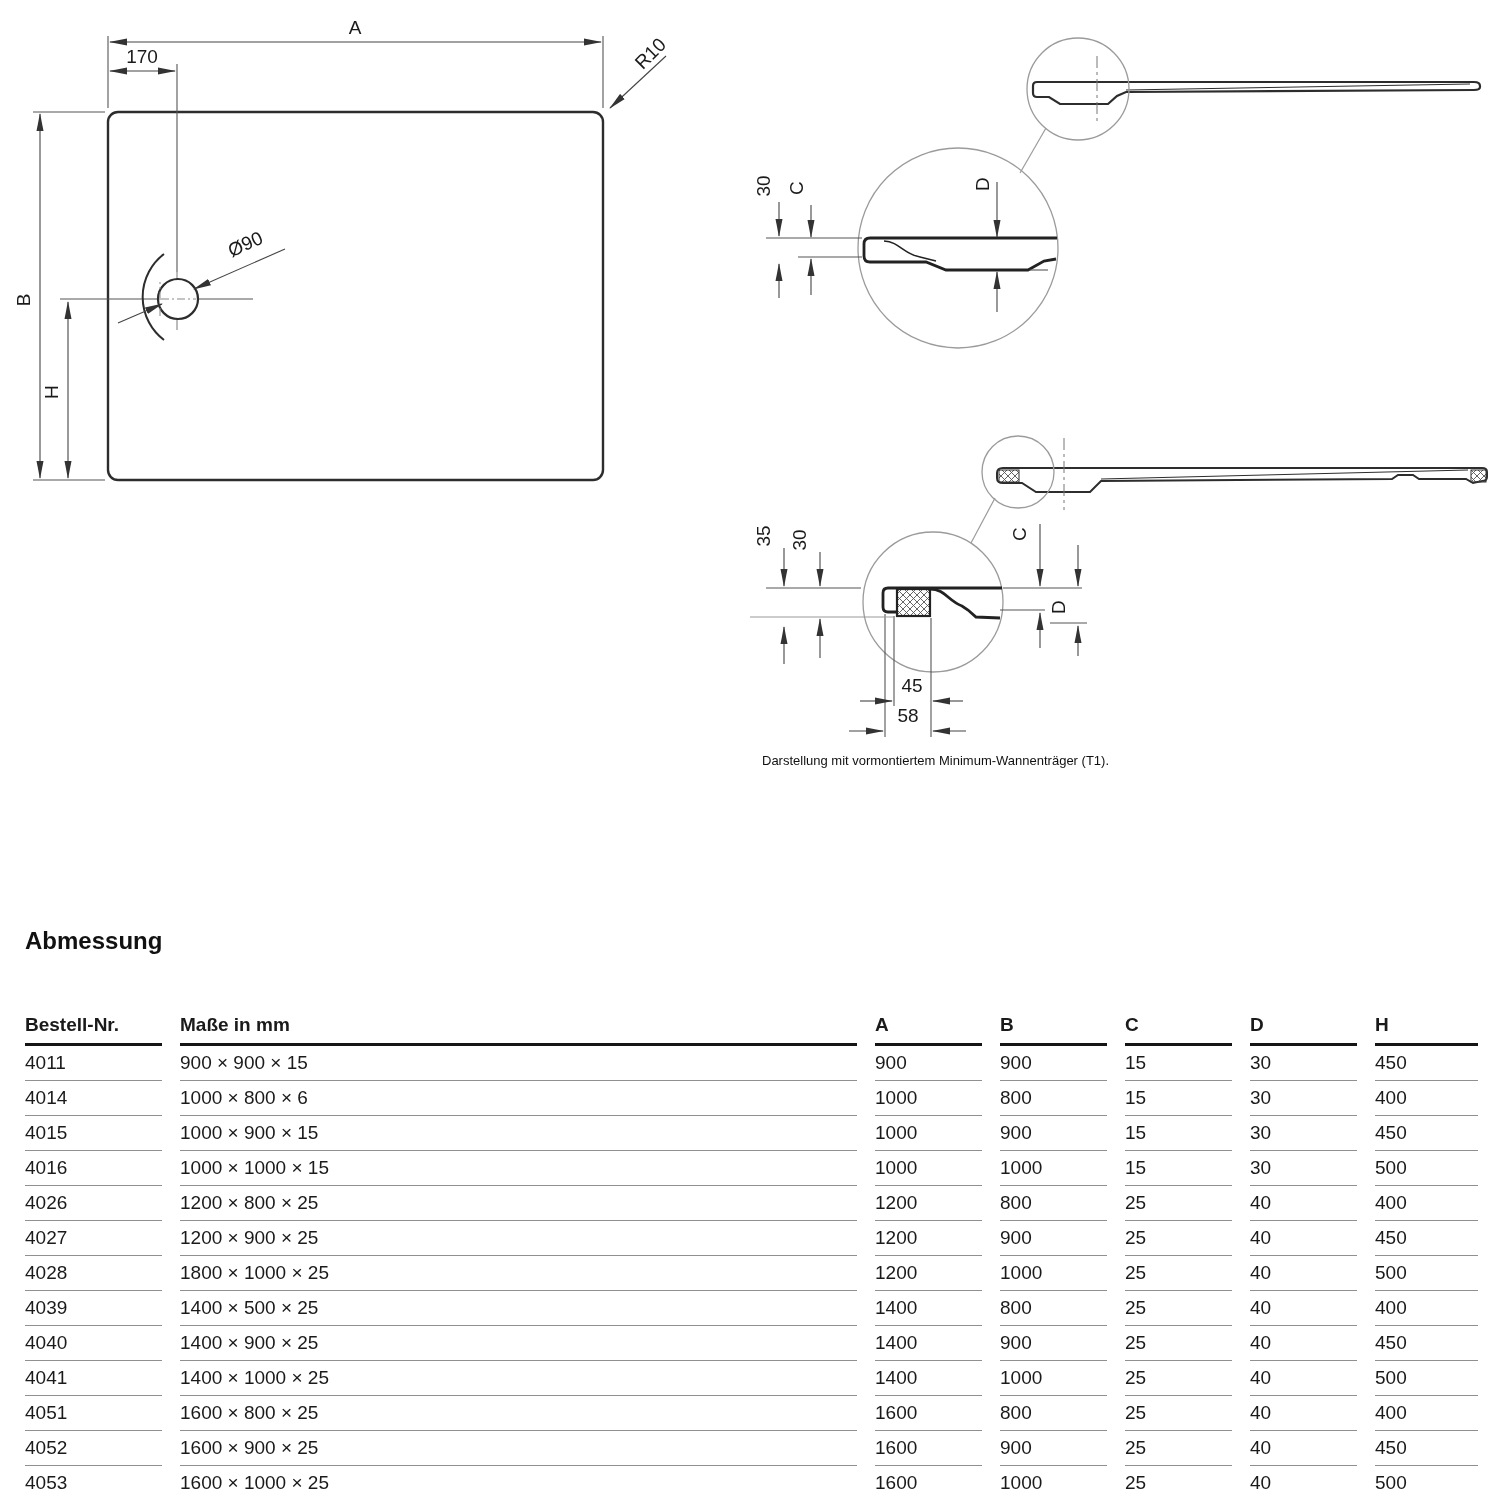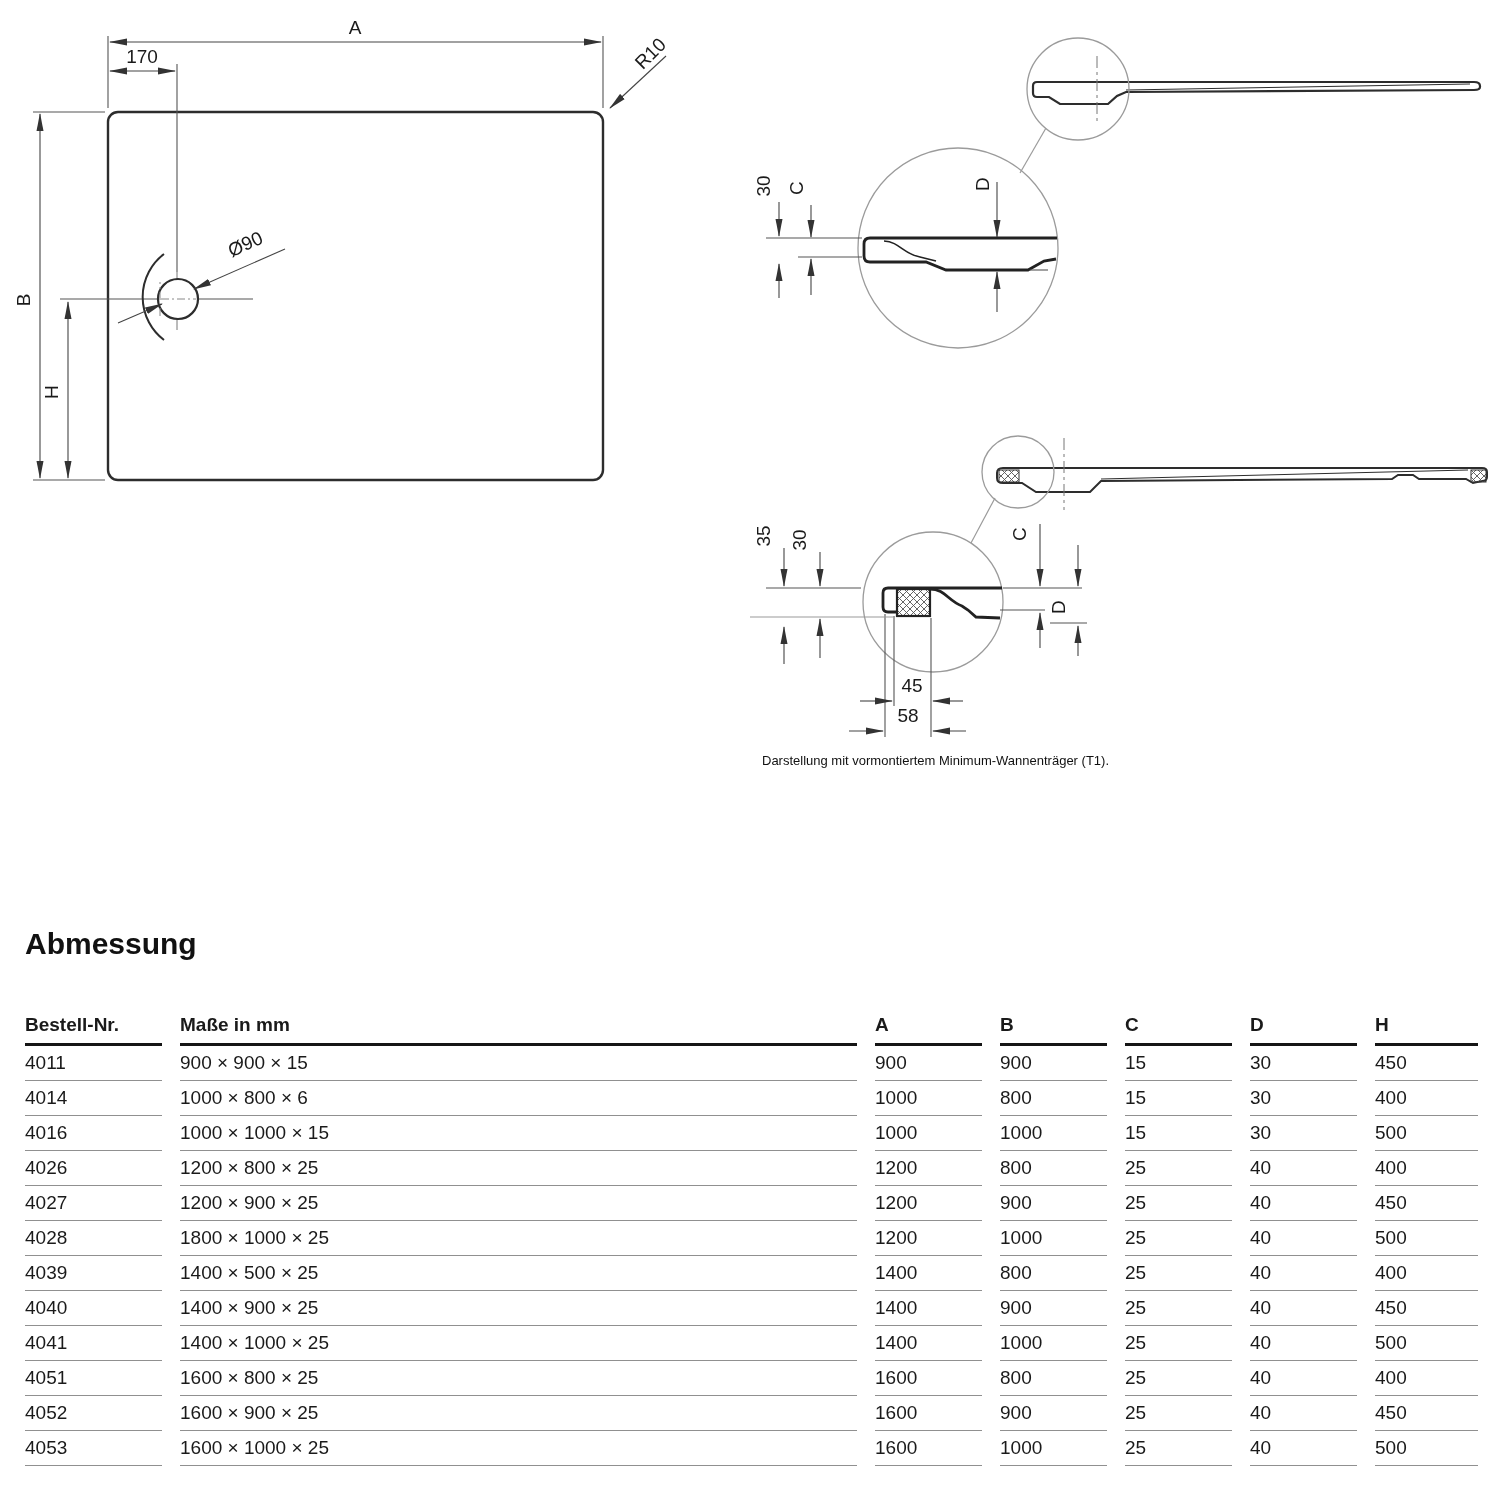--- a/index.html
+++ b/index.html
@@ -1,20 +1,20 @@
 <!DOCTYPE html>
 <html><head>
 <meta charset="utf-8">
 <style>
   html,body{margin:0;padding:0;background:#fff;}
   body{position:relative;width:1500px;height:1500px;font-family:"Liberation Sans",sans-serif;color:#1a1a1a;overflow:hidden;}
   #drawing-svg{position:absolute;left:0;top:0;}
   .dimtext{font-size:19px;fill:#1a1a1a;}
   .caption{position:absolute;left:762px;top:753px;font-size:13px;color:#111;}
-  .section-title{position:absolute;left:25px;top:927px;font-size:30px;font-weight:bold;color:#111;margin:0;}
+  .section-title{position:absolute;left:25px;top:927px;font-size:24px;font-weight:bold;color:#111;margin:0;}
   .table-wrap{position:absolute;left:25px;top:975px;width:1475px;}
   table{border-collapse:separate;border-spacing:18px 0;margin-left:-18px;table-layout:fixed;margin-top:32px;}
   th,td{font-size:19px;text-align:left;padding:0;white-space:nowrap;overflow:hidden;}
   th{font-weight:bold;height:36px;vertical-align:middle;border-bottom:3px solid #151515;}
   td{height:34px;vertical-align:middle;border-bottom:1.5px solid #909090;}
 </style>
 </head>
 <body>
 
 <svg id="drawing-svg" width="1500" height="880" viewBox="0 0 1500 880">
@@ -189,20 +189,29 @@
       <tr>
         <td>4014</td>
           <td>1000 × 800 × 6</td>
           <td>1000</td>
           <td>800</td>
           <td>15</td>
           <td>30</td>
           <td>400</td>
       </tr>
       <tr>
+        <td>4015</td>
+          <td>1000 × 900 × 15</td>
+          <td>1000</td>
+          <td>900</td>
+          <td>15</td>
+          <td>30</td>
+          <td>450</td>
+      </tr>
+      <tr>
         <td>4016</td>
           <td>1000 × 1000 × 15</td>
           <td>1000</td>
           <td>1000</td>
           <td>15</td>
           <td>30</td>
           <td>500</td>
       </tr>
       <tr>
         <td>4026</td>

